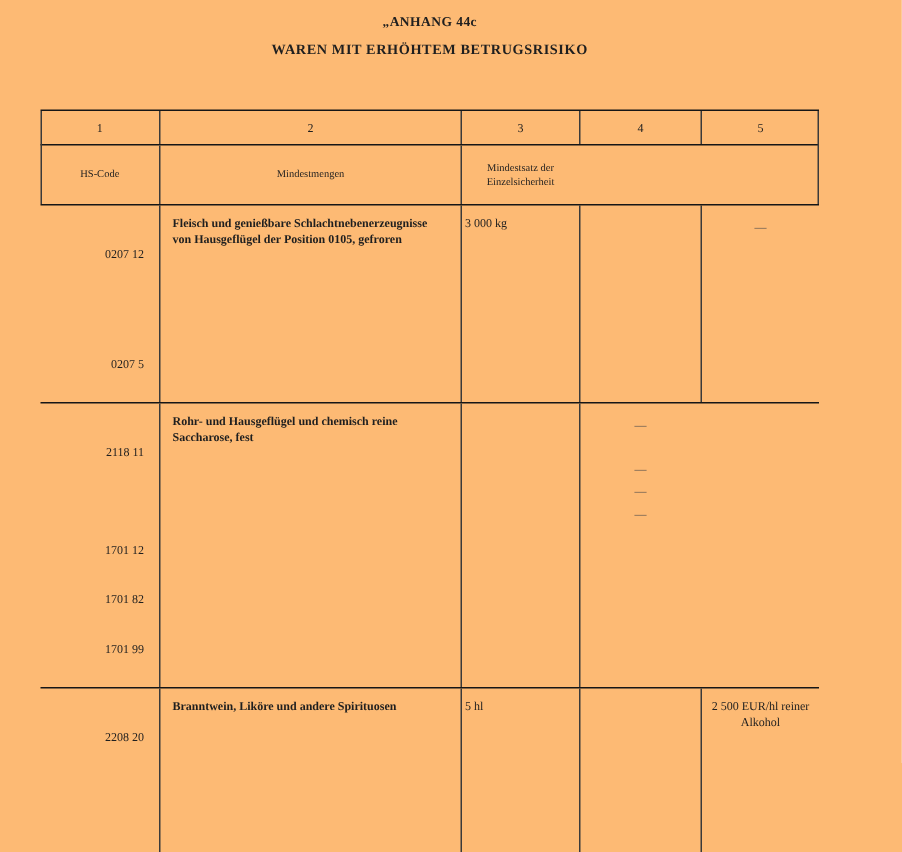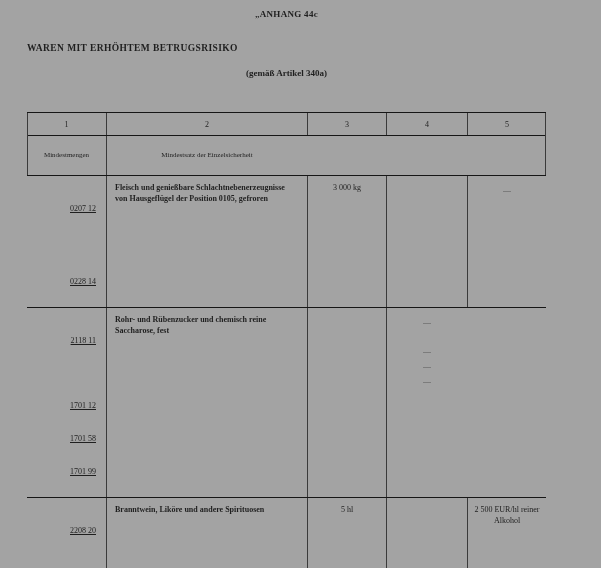--- a/index.html
+++ b/index.html
@@ -3,101 +3,101 @@
 <meta charset="utf-8">
 <style>
   html, body { margin: 0; padding: 0; }
   body {
     width: 601px; height: 568px;
     background: #ffffff;
     font-family: "Liberation Serif", "DejaVu Serif", serif;
     color: #1f1f1f;
     -webkit-font-smoothing: antialiased;
   }
-  .page { position: relative; width: 601px; height: 568px; overflow: hidden; background:#a3a3a3; }
+  .page { position: relative; width: 601px; height: 568px; overflow: hidden; background:#fdba74; }
   .content { position: absolute; left: 27px; top: 0; width: 519px; }
 
   
   .annex    { text-align: center; margin-top: 10px; font-size: 9px;  line-height: 9px;  font-weight: bold; letter-spacing: .3px; }
-  .title    { margin-top: 24px; font-size: 9.5px; line-height: 10px; font-weight: bold; letter-spacing: .4px; }
+  .title    { text-align: center; margin-top: 10px; font-size: 9.5px; line-height: 10px; font-weight: bold; letter-spacing: .4px; }
   .subtitle { text-align: center; margin-top: 16px; font-size: 9px;  line-height: 9px;  font-weight: bold; }
 
   
   .tbl { margin-top: 34px; font-size: 8px; }
   .grid { display: grid; grid-template-columns: 79px 201px 79px 81px 79px; }
   .grid > div { box-sizing: border-box; }
   .grid > div + div { border-left: 1px solid #3a3a3a; }
 
   .hdr { position: relative; border-top: 1.6px solid #161616; border-bottom: 1.6px solid #161616; }
   .hdr::before, .hdr::after { content: ""; position: absolute; top: 0; bottom: 0; width: 1px; background: #3a3a3a; }
   .hdr::before { left: 0; } .hdr::after { right: 0; }
   .nums { border-bottom: 1.6px solid #161616; }
   .nums > div { text-align: center; padding: 7px 0 6px; line-height: 9px; }
   .labels > div { min-height: 39px; display: flex; align-items: center; justify-content: center;
                   text-align: center; font-size: 7px; line-height: 8.6px; padding: 3px 4px; }
 
   .brow { border-bottom: 1.5px solid #161616; min-height: 33px; }
   .c1 { padding: 7px 10px 0 0; text-align: right; white-space: pre; }
-  .code  { height: 15px; line-height: 15px; text-decoration: underline; }
+  .code  { height: 15px; line-height: 15px; }
   .sp22 { height: 22px; } .sp14 { height: 14px; } .sp7 { height: 7px; }
   .c2 { padding: 7px 14px 4px 8px; line-height: 10.6px; font-weight: bold; }
-  .c3 { padding: 7px 2px 0;  text-align: center; }
+  .c3 { padding: 7px 2px 0;  text-align: left; }
   .c4 { padding: 0 2px 3px 9px; display: flex; flex-direction: column; justify-content: flex-end; line-height: 11px; }
   .c5 { padding: 7px 5px 0; text-align: center; line-height: 10.6px; }
   .dline { height: 15px; line-height: 15px; color: #4a4a4a; }
 </style>
 </head>
 <body>
 
 <div class="page">
   <div class="content">
 
     <div class="annex">„ANHANG 44c</div>
     <div class="title">WAREN MIT ERHÖHTEM BETRUGSRISIKO</div>
-    <div class="subtitle">(gemäß Artikel 340a)</div>
 
     <div class="tbl">
 
       <div class="hdr">
         <div class="grid nums">
           <div>1</div>
           <div>2</div>
           <div>3</div>
           <div>4</div>
           <div>5</div>
         </div>
         <div class="grid labels">
+          <div>HS-Code</div>
           <div>Mindestmengen</div>
           <div>Mindestsatz der Einzelsicherheit</div>
         </div>
       </div>
 
       <div class="grid brow">
         <div class="c1">
           <div class="code">0207 12</div>
           <div class="sp22"></div>
-          <div class="code">0228 14</div>
+          <div class="code">0207 5</div>
         </div>
         <div class="c2">Fleisch und genießbare Schlachtnebenerzeugnisse von Hausgeflügel der Position 0105, gefroren</div>
         <div class="c3">3 000 kg</div>
         <div class="c4"></div>
         <div class="c5">
           <div class="dline">—</div>
         </div>
       </div>
 
       <div class="grid brow">
         <div class="c1">
           <div class="code">2118 11</div>
           <div class="sp14"></div>
           <div class="code">1701 12</div>
-          <div class="code">1701 58</div>
+          <div class="code">1701 82</div>
           <div class="code">1701 99</div>
         </div>
-        <div class="c2">Rohr- und Rübenzucker und chemisch reine Saccharose, fest</div>
+        <div class="c2">Rohr- und Hausgeflügel und chemisch reine Saccharose, fest</div>
         <div class="c4"></div>
         <div class="c5">
           <div class="dline">—</div>
           <div class="sp14"></div>
           <div class="dline">—</div>
           <div class="dline">—</div>
           <div class="dline">—</div>
         </div>
       </div>
 

